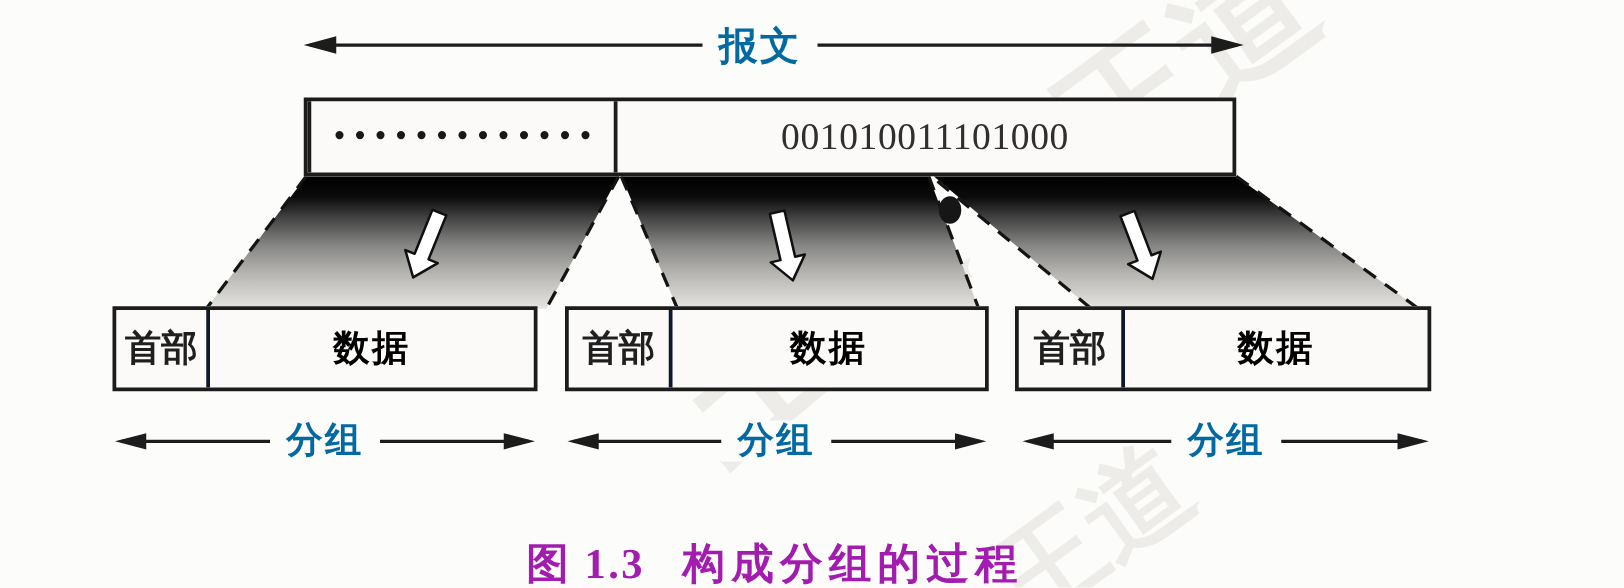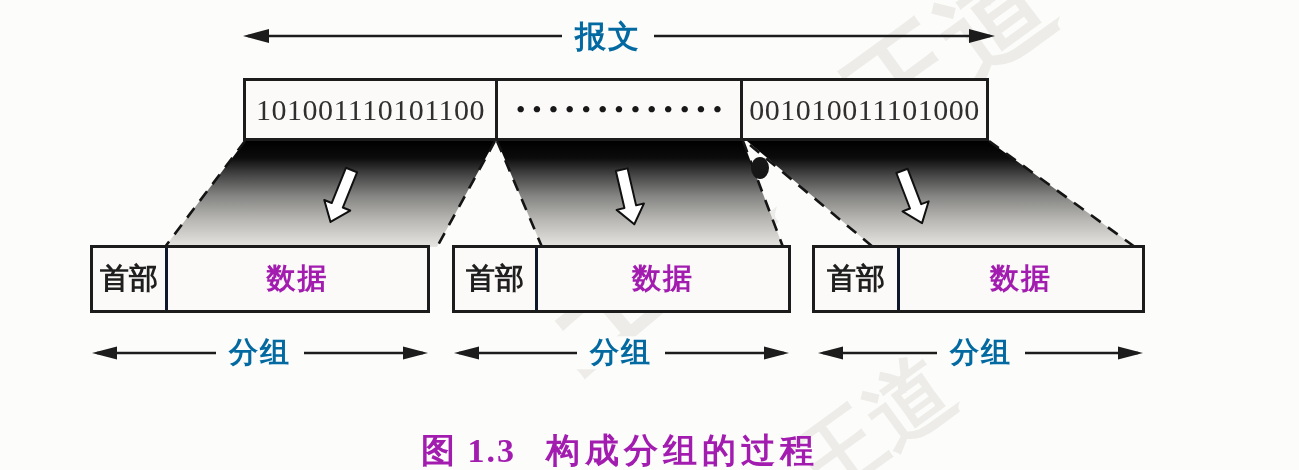--- a/index.html
+++ b/index.html
@@ -36,21 +36,21 @@
   .pkt1{left:90px;width:340px;}
   .pkt2{left:452px;width:339px;}
   .pkt3{left:812px;width:333px;}
   .pkt .hdr{flex:0 0 auto;display:flex;align-items:center;justify-content:center;
     border-right:3px solid #0f172a;box-sizing:border-box;
     font-size:29px;font-weight:700;color:#1f1f1f;}
   .pkt1 .hdr{width:75px;}
   .pkt2 .hdr{width:83px;}
   .pkt3 .hdr{width:85px;}
   .pkt .dat{flex:1;display:flex;align-items:center;justify-content:center;
-    font-size:29px;font-weight:700;color:#a21caf;letter-spacing:2px;}
+    font-size:29px;font-weight:700;color:#000000;letter-spacing:2px;}
   
   .arrow-label{
     position:absolute;z-index:4;transform:translate(-50%,-50%);
     background:#fcfcfb;padding:0 13px;font-weight:700;color:#0369a1;
     white-space:nowrap;letter-spacing:2px;line-height:1.15;
   }
   .lbl-msg{left:608px;top:37px;font-size:31px;}
   .lbl-g1{left:260px;top:353px;font-size:29px;}
   .lbl-g2{left:621px;top:353px;font-size:29px;}
   .lbl-g3{left:981px;top:353px;font-size:29px;}
@@ -121,21 +121,20 @@
       <polygon points="789,353 764,346.5 764,359.5"></polygon>
     </g>
     <g fill="#1c1c1c">
       <line x1="823" y1="353" x2="1138" y2="353" stroke="#1c1c1c" stroke-width="2.6"></line>
       <polygon points="818,353 843,346.5 843,359.5"></polygon>
       <polygon points="1143,353 1118,346.5 1118,359.5"></polygon>
     </g>
   </svg>
 
   <div class="msg-box">
-    <div class="msg-cell msg-c1">101001110101100</div>
     <div class="msg-cell msg-c2">•••••••••••••</div>
     <div class="msg-cell msg-c3">001010011101000</div>
   </div>
 
   <div class="pkt pkt1">
     <div class="hdr">首部</div>
     <div class="dat">数据</div>
   </div>
   <div class="pkt pkt2">
     <div class="hdr">首部</div>

